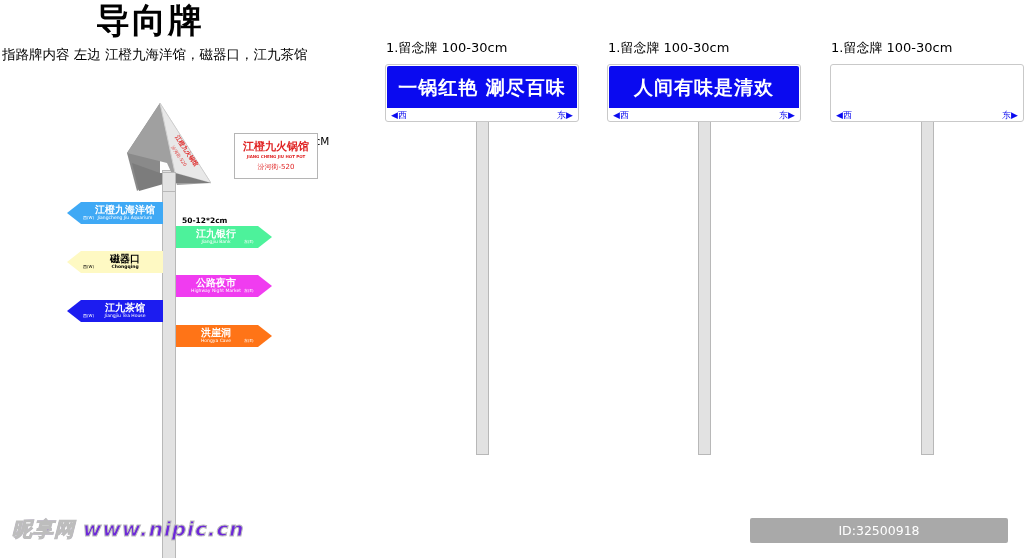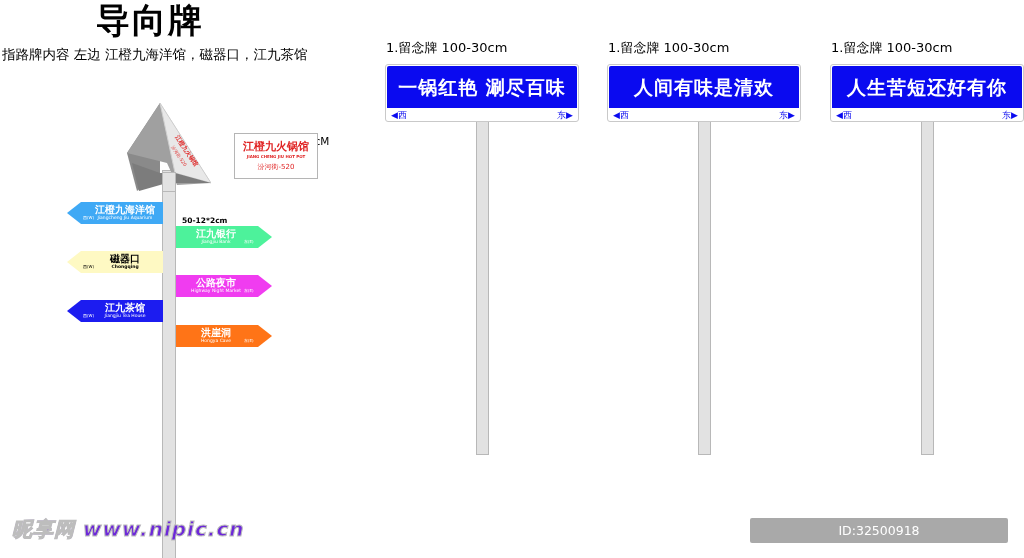--- a/index.html
+++ b/index.html
@@ -103,21 +103,20 @@
   <div class="blue">人间有味是清欢</div>
   <div class="foot">
     <span class="west tri-blue">◀西</span>
     <span class="east tri-blue">东▶</span>
   </div>
 </div>
 
 <div class="abs board-label" style="left:831px; top:39px;">1.留念牌 100-30cm</div>
 <div class="abs pole" style="left:921px; top:120px; width:13px; height:335px;"></div>
 <div class="abs board" style="left:830px; top:64px;">
-  <div class="blue">人生苦短还好有你</div>
   <div class="foot">
     <span class="west tri-blue">◀西</span>
     <span class="east tri-blue">东▶</span>
   </div>
 </div>
 
 <div class="abs watermark">昵享网 www.nipic.cn</div>
 <div class="abs idbar">ID:32500918 NO:20231024110104740106</div>
 
 </body></html>

